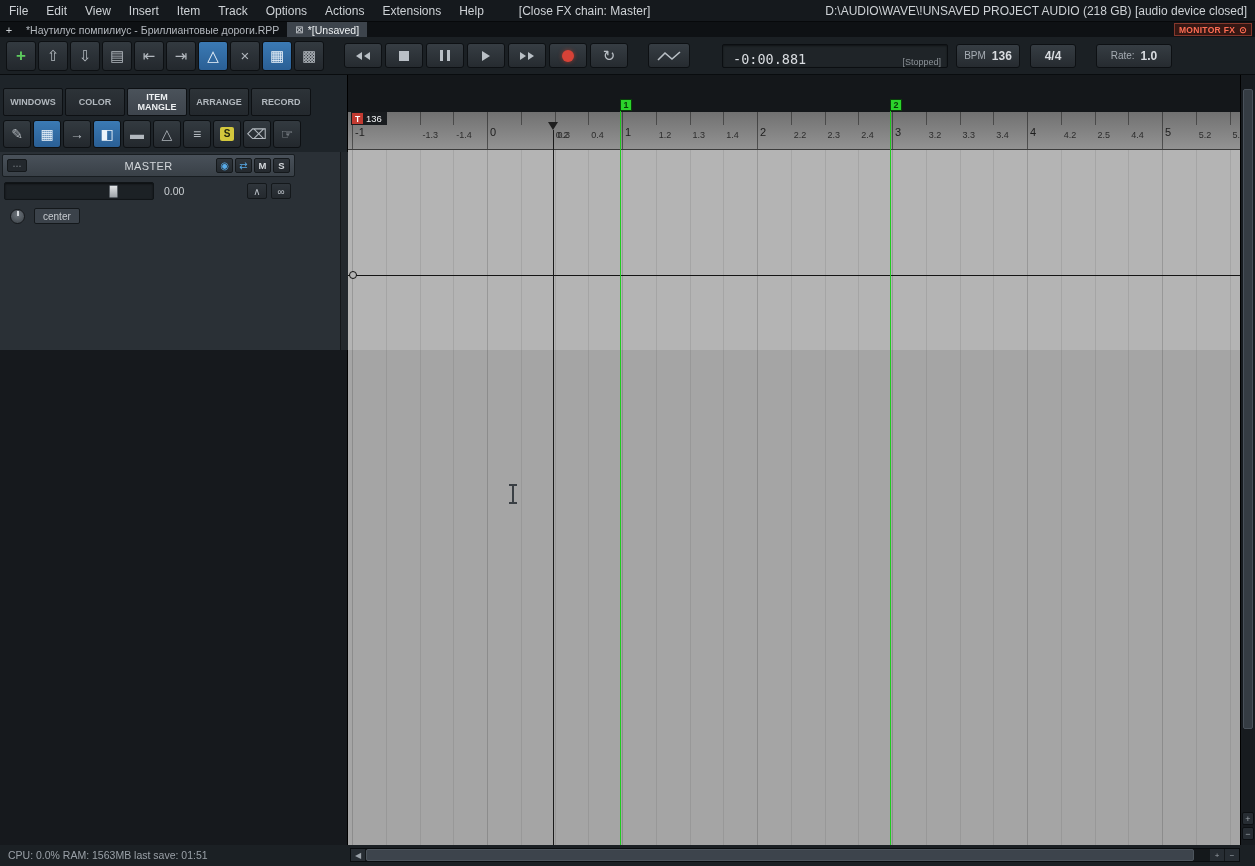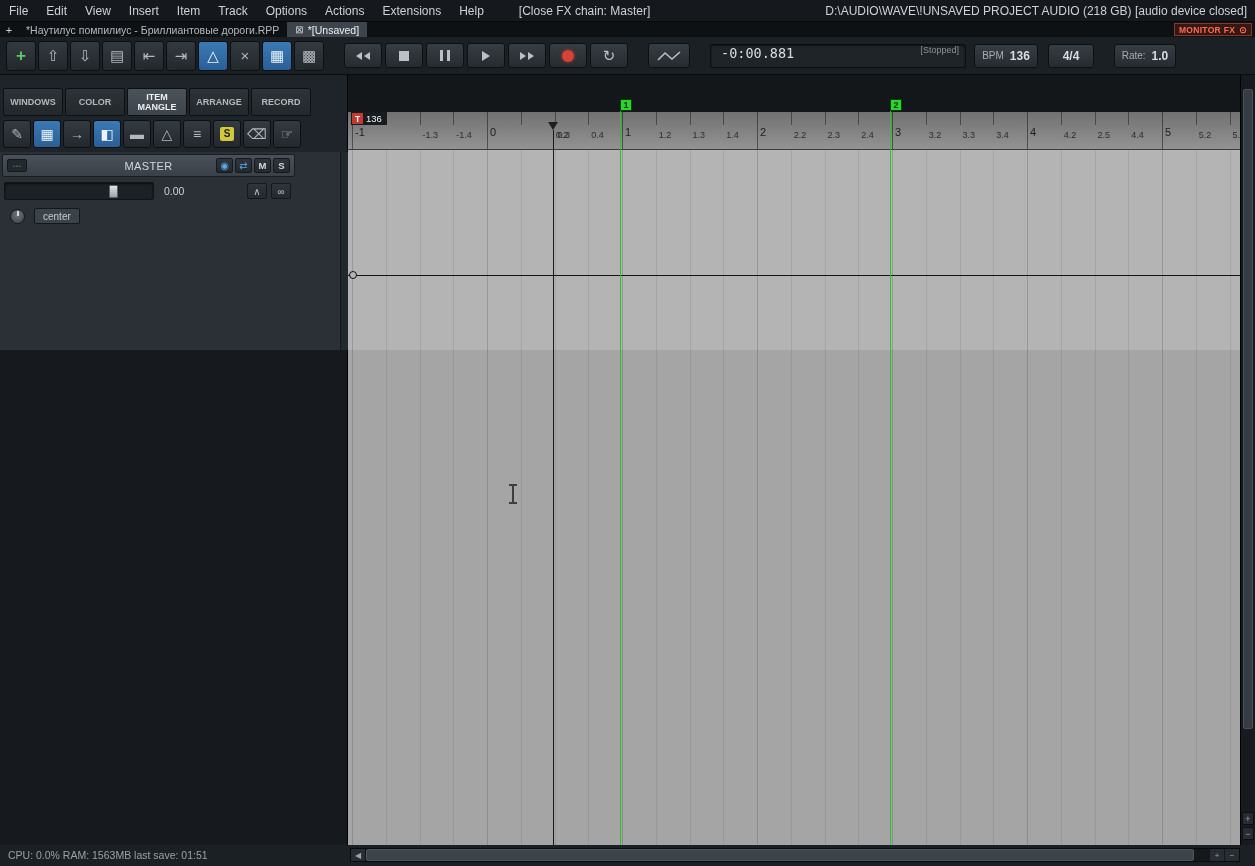--- a/index.html
+++ b/index.html
@@ -30,27 +30,27 @@
   .tbtn.green{color:#5ecb5e;font-weight:bold;font-size:17px;}
   .transport{display:flex;gap:3px;margin-left:20px;}
   .tpbtn{width:38px;height:25px;border:1px solid #0d1013;border-radius:3px;background:linear-gradient(#363d43,#262b30);display:flex;align-items:center;justify-content:center;gap:2px;color:#bac0c6;font-size:15px;line-height:0;}
   .t-tri{width:0;height:0;border-top:5px solid transparent;border-bottom:5px solid transparent;border-left:8px solid #bac0c6;}
   .t-tri.small{border-top-width:4px;border-bottom-width:4px;border-left-width:6px;}
   .t-tri.rev{border-left:none;border-right:6px solid #bac0c6;border-top:4px solid transparent;border-bottom:4px solid transparent;width:0;}
   .t-sq{width:10px;height:10px;background:#bac0c6;}
   .t-bar{width:3px;height:11px;background:#bac0c6;margin:0 1px;}
   .t-dot{width:12px;height:12px;border-radius:50%;background:#d64237;box-shadow:0 0 4px rgba(220,60,40,.6);}
   .env-btn{margin-left:20px;width:42px;}
-  .time-display{margin-left:20px;width:256px;height:24px;background:#1f2428;border:1px solid #0b0e11;border-radius:2px;display:flex;align-items:flex-start;box-shadow:inset 0 1px 2px rgba(0,0,0,.5);}
+  .time-display{margin-left:32px;width:226px;height:24px;background:#1f2428;border:1px solid #0b0e11;border-radius:2px;display:flex;align-items:flex-end;box-shadow:inset 0 1px 2px rgba(0,0,0,.5);}
   .time-val{font-family:"DejaVu Sans Mono",monospace;font-size:13.5px;color:#d9dce0;padding-left:10px;}
   .time-state{margin-left:auto;font-size:9px;color:#8b9197;padding-right:6px;}
   .info-box{height:24px;border:1px solid #0d1013;border-radius:3px;background:linear-gradient(#363d43,#262b30);display:flex;align-items:center;justify-content:center;gap:6px;}
   .bpm-box{margin-left:8px;width:64px;}
   .sig-box{margin-left:10px;width:46px;}
-  .rate-box{margin-left:20px;width:62px;}
+  .rate-box{margin-left:20px;width:76px;}
   .info-label{font-size:10px;color:#a6acb3;}
   .info-value{font-size:12px;font-weight:bold;color:#d9dce0;}
 
   
   .left-panel{position:absolute;left:0;top:75px;width:348px;height:770px;background:#1e2429;border-right:1px solid #000;}
   .panel-tabs{position:absolute;left:3px;top:13px;display:flex;gap:2px;}
   .ptab{width:60px;height:28px;border:1px solid #0d1013;border-radius:2px;background:linear-gradient(#2d3338,#23282d);color:#b2b8be;font-size:9px;font-weight:bold;display:flex;align-items:center;justify-content:center;text-align:center;line-height:1.15;padding:0 3px;}
   .ptab.active{background:linear-gradient(#4a525a,#3d444c);color:#edf0f2;}
   .panel-icons{position:absolute;left:3px;top:45px;display:flex;gap:2px;}
   .sbtn{width:28px;height:28px;font-size:14px;}

